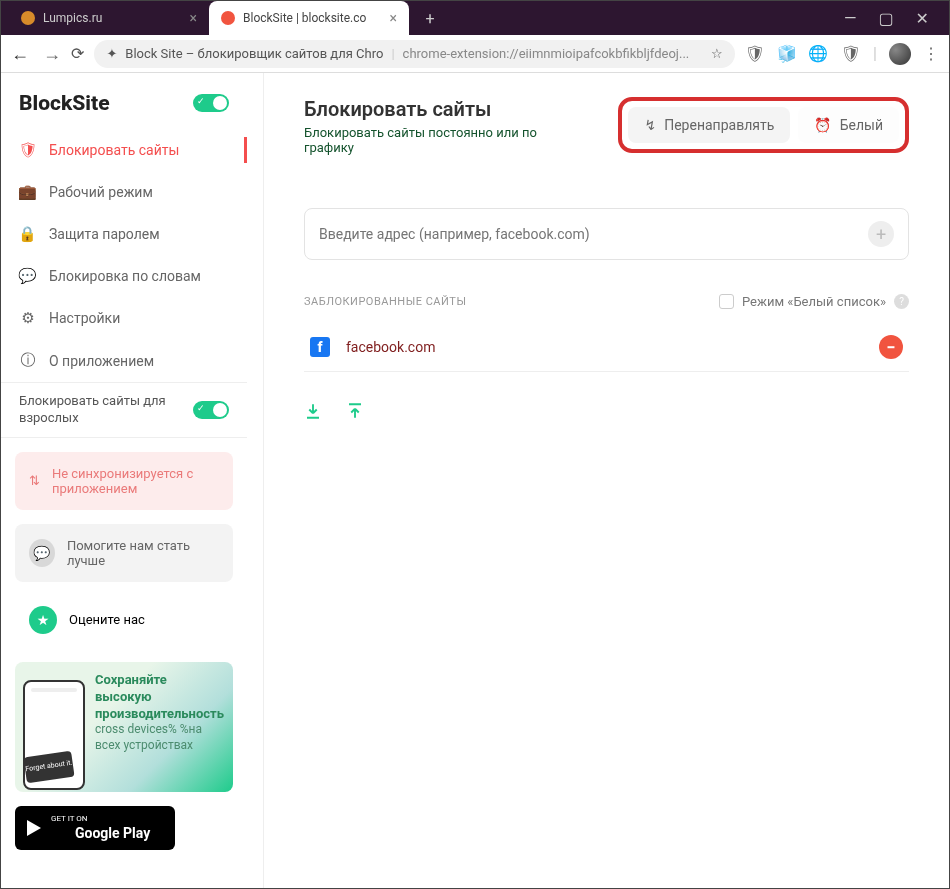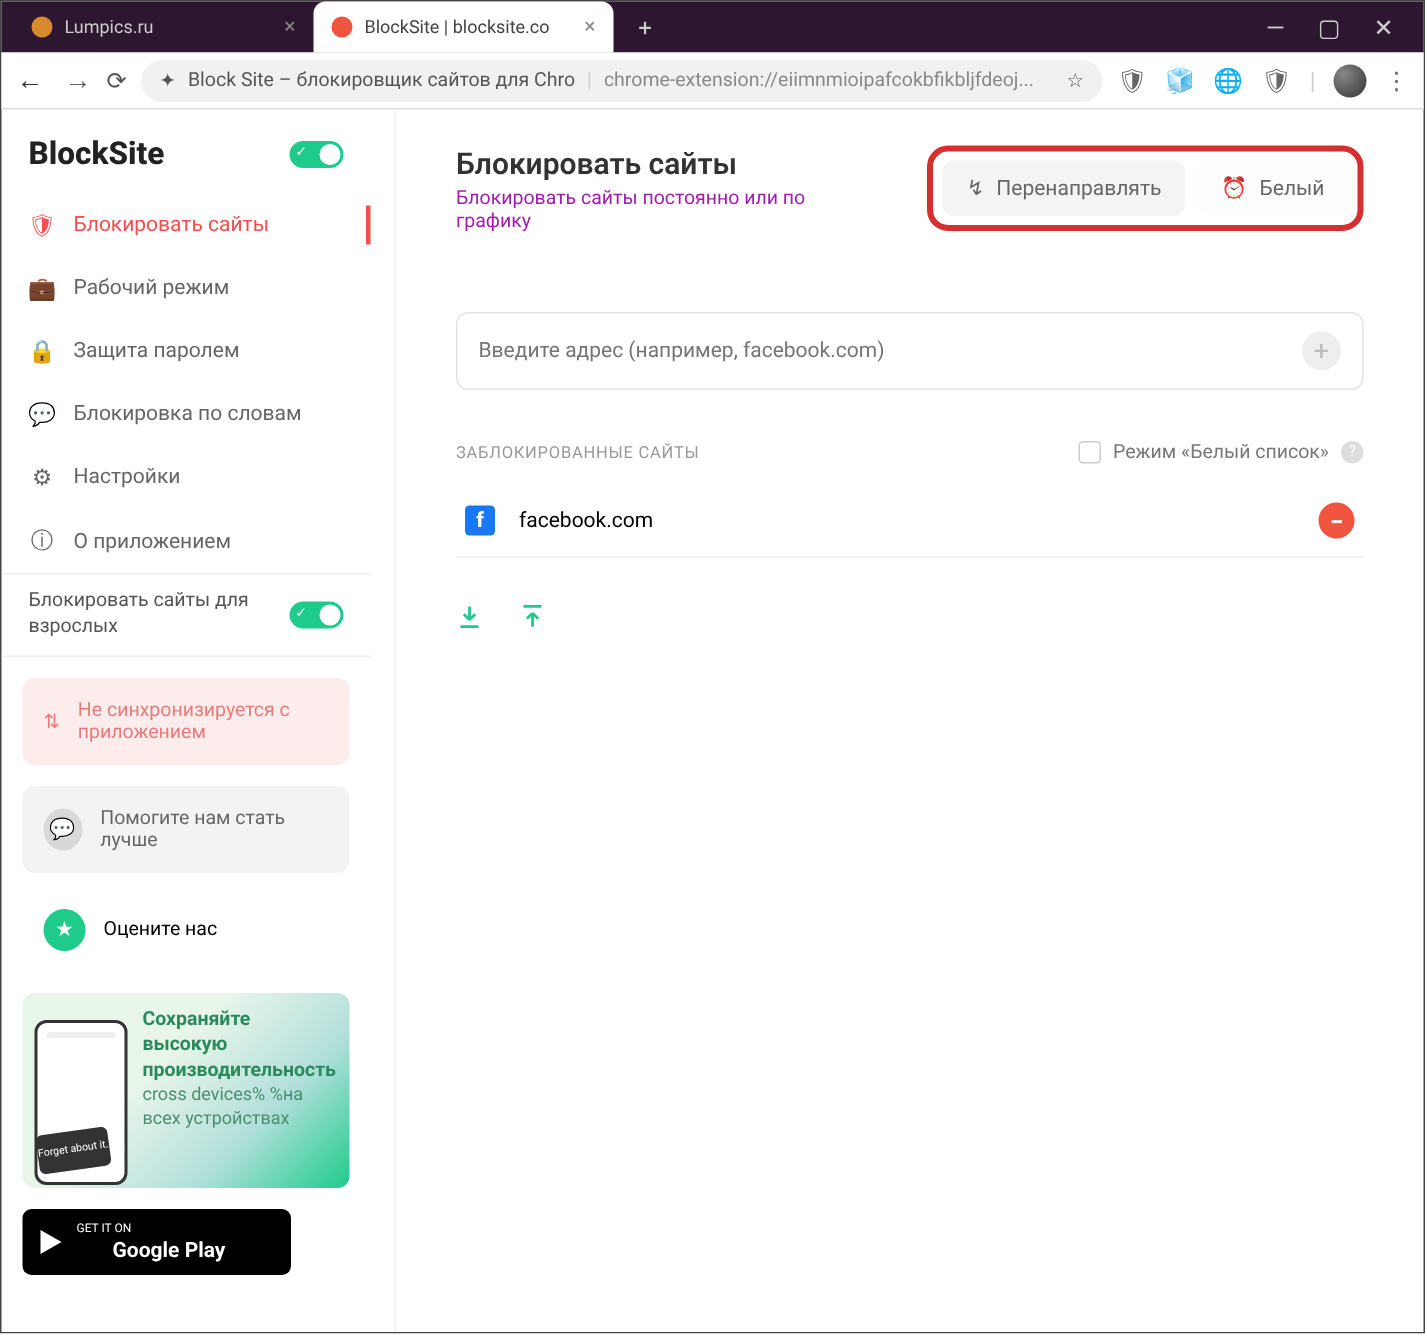--- a/index.html
+++ b/index.html
@@ -51,47 +51,47 @@
 .circle-icon { width: 28px; height: 28px; border-radius: 50%; display: flex; align-items: center; justify-content: center; font-size: 14px; }
 .circle-icon.grey { background: #d8d8d8; color: #888; }
 .circle-icon.green { background: #1ecb8b; color: #fff; }
 
 .promo { margin: 18px 14px 0 14px; height: 130px; background: linear-gradient(135deg, #e8f5e9 40%, #b2dfdb 70%, #1ecb8b 100%); border-radius: 8px; position: relative; overflow: hidden; padding: 10px 10px 10px 80px; color: #4c8c6f; font-size: 12px; line-height: 1.3; }
 .phone-mock { position: absolute; left: 8px; top: 18px; width: 62px; height: 110px; background: #fff; border: 2px solid #333; border-radius: 8px; }
 .phone-mock::before { content: ""; position: absolute; top: 6px; left: 6px; right: 6px; height: 4px; background: #eee; border-radius: 2px; }
 .phone-bubble { position: absolute; left: 0; bottom: 8px; width: 48px; height: 26px; background: #333; color: #fff; font-size: 7px; display: flex; align-items: center; justify-content: center; border-radius: 4px; transform: rotate(-8deg); }
 .promo-title { font-weight: 700; color: #2a8a5c; font-size: 13px; }
 
-.gplay { margin: 14px 14px 0 14px; background: #000; color: #fff; border-radius: 6px; padding: 8px 12px; display: flex; align-items: center; gap: 10px; width: 179px; }
+.gplay { margin: 14px 14px 0 14px; background: #000; color: #fff; border-radius: 6px; padding: 8px 12px; display: flex; align-items: center; gap: 10px; width: 160px; }
 .gplay-tri { width: 0; height: 0; border-left: 14px solid #fff; border-top: 8px solid transparent; border-bottom: 8px solid transparent; }
 .gplay small { font-size: 8px; display: block; }
 .gplay b { font-size: 14px; margin-left: 24px; }
 
 
 .main { flex: 1; padding: 24px 40px; position: relative; }
 .head-row { display: flex; align-items: flex-start; gap: 20px; }
 .title-block h1 { font-size: 20px; color: #333; font-weight: 600; }
-.title-block p { font-size: 13px; color: #a21caf; margin-top: 4px; max-width: 260px; }
+.title-block p { font-size: 13px; color: #14532d; margin-top: 4px; max-width: 260px; }
 
 .highlight-box { border: 4px solid #d62f2f; border-radius: 14px; padding: 6px; display: flex; gap: 8px; margin-left: auto; }
 .mode-btn { display: flex; align-items: center; gap: 8px; padding: 10px 16px; border-radius: 8px; font-size: 14px; color: #666; background: #f4f4f4; cursor: pointer; }
 .mode-btn.light { background: #fdfdfd; }
 
 .input-row { display: flex; margin-top: 53px; border: 1px solid #e3e3e3; border-radius: 8px; padding: 12px 14px; align-items: center; }
 .input-row input { border: none; outline: none; flex: 1; font-size: 14px; color: #555; background: transparent; }
 .add-circle { width: 26px; height: 26px; border-radius: 50%; background: #eee; color: #bbb; display: flex; align-items: center; justify-content: center; font-size: 18px; }
 
 .section-head { display: flex; align-items: center; margin-top: 34px; font-size: 11px; color: #999; letter-spacing: 0.5px; }
 .whitelist { margin-left: auto; display: flex; align-items: center; gap: 8px; font-size: 13px; color: #777; letter-spacing: 0; }
 .chk { width: 15px; height: 15px; border: 1px solid #ccc; border-radius: 3px; }
 .help-q { width: 15px; height: 15px; border-radius: 50%; background: #ddd; color: #fff; font-size: 10px; display: flex; align-items: center; justify-content: center; }
 
 .site-row { display: flex; align-items: center; margin-top: 14px; padding: 12px 6px; border-bottom: 1px solid #eee; }
 .fb-icon { width: 20px; height: 20px; background: #1877f2; color: #fff; font-weight: 800; font-size: 14px; display: flex; align-items: center; justify-content: center; border-radius: 3px; margin-right: 16px; }
-.site-row span.domain { font-size: 14px; color: #000000; }
+.site-row span.domain { font-size: 14px; color: #7f1d1d; }
 .remove-btn { margin-left: auto; width: 24px; height: 24px; border-radius: 50%; background: #f1543f; color: #fff; display: flex; align-items: center; justify-content: center; font-weight: 800; cursor: pointer; }
 
 .io-icons { display: flex; gap: 24px; margin-top: 30px; color: #1ecb8b; font-size: 18px; }
 .io { display: flex; flex-direction: column; align-items: center; gap: -2px; cursor: pointer; }
 </style>
 </head>
 <body>
 
 <div class="window-frame">
   <div class="titlebar">

